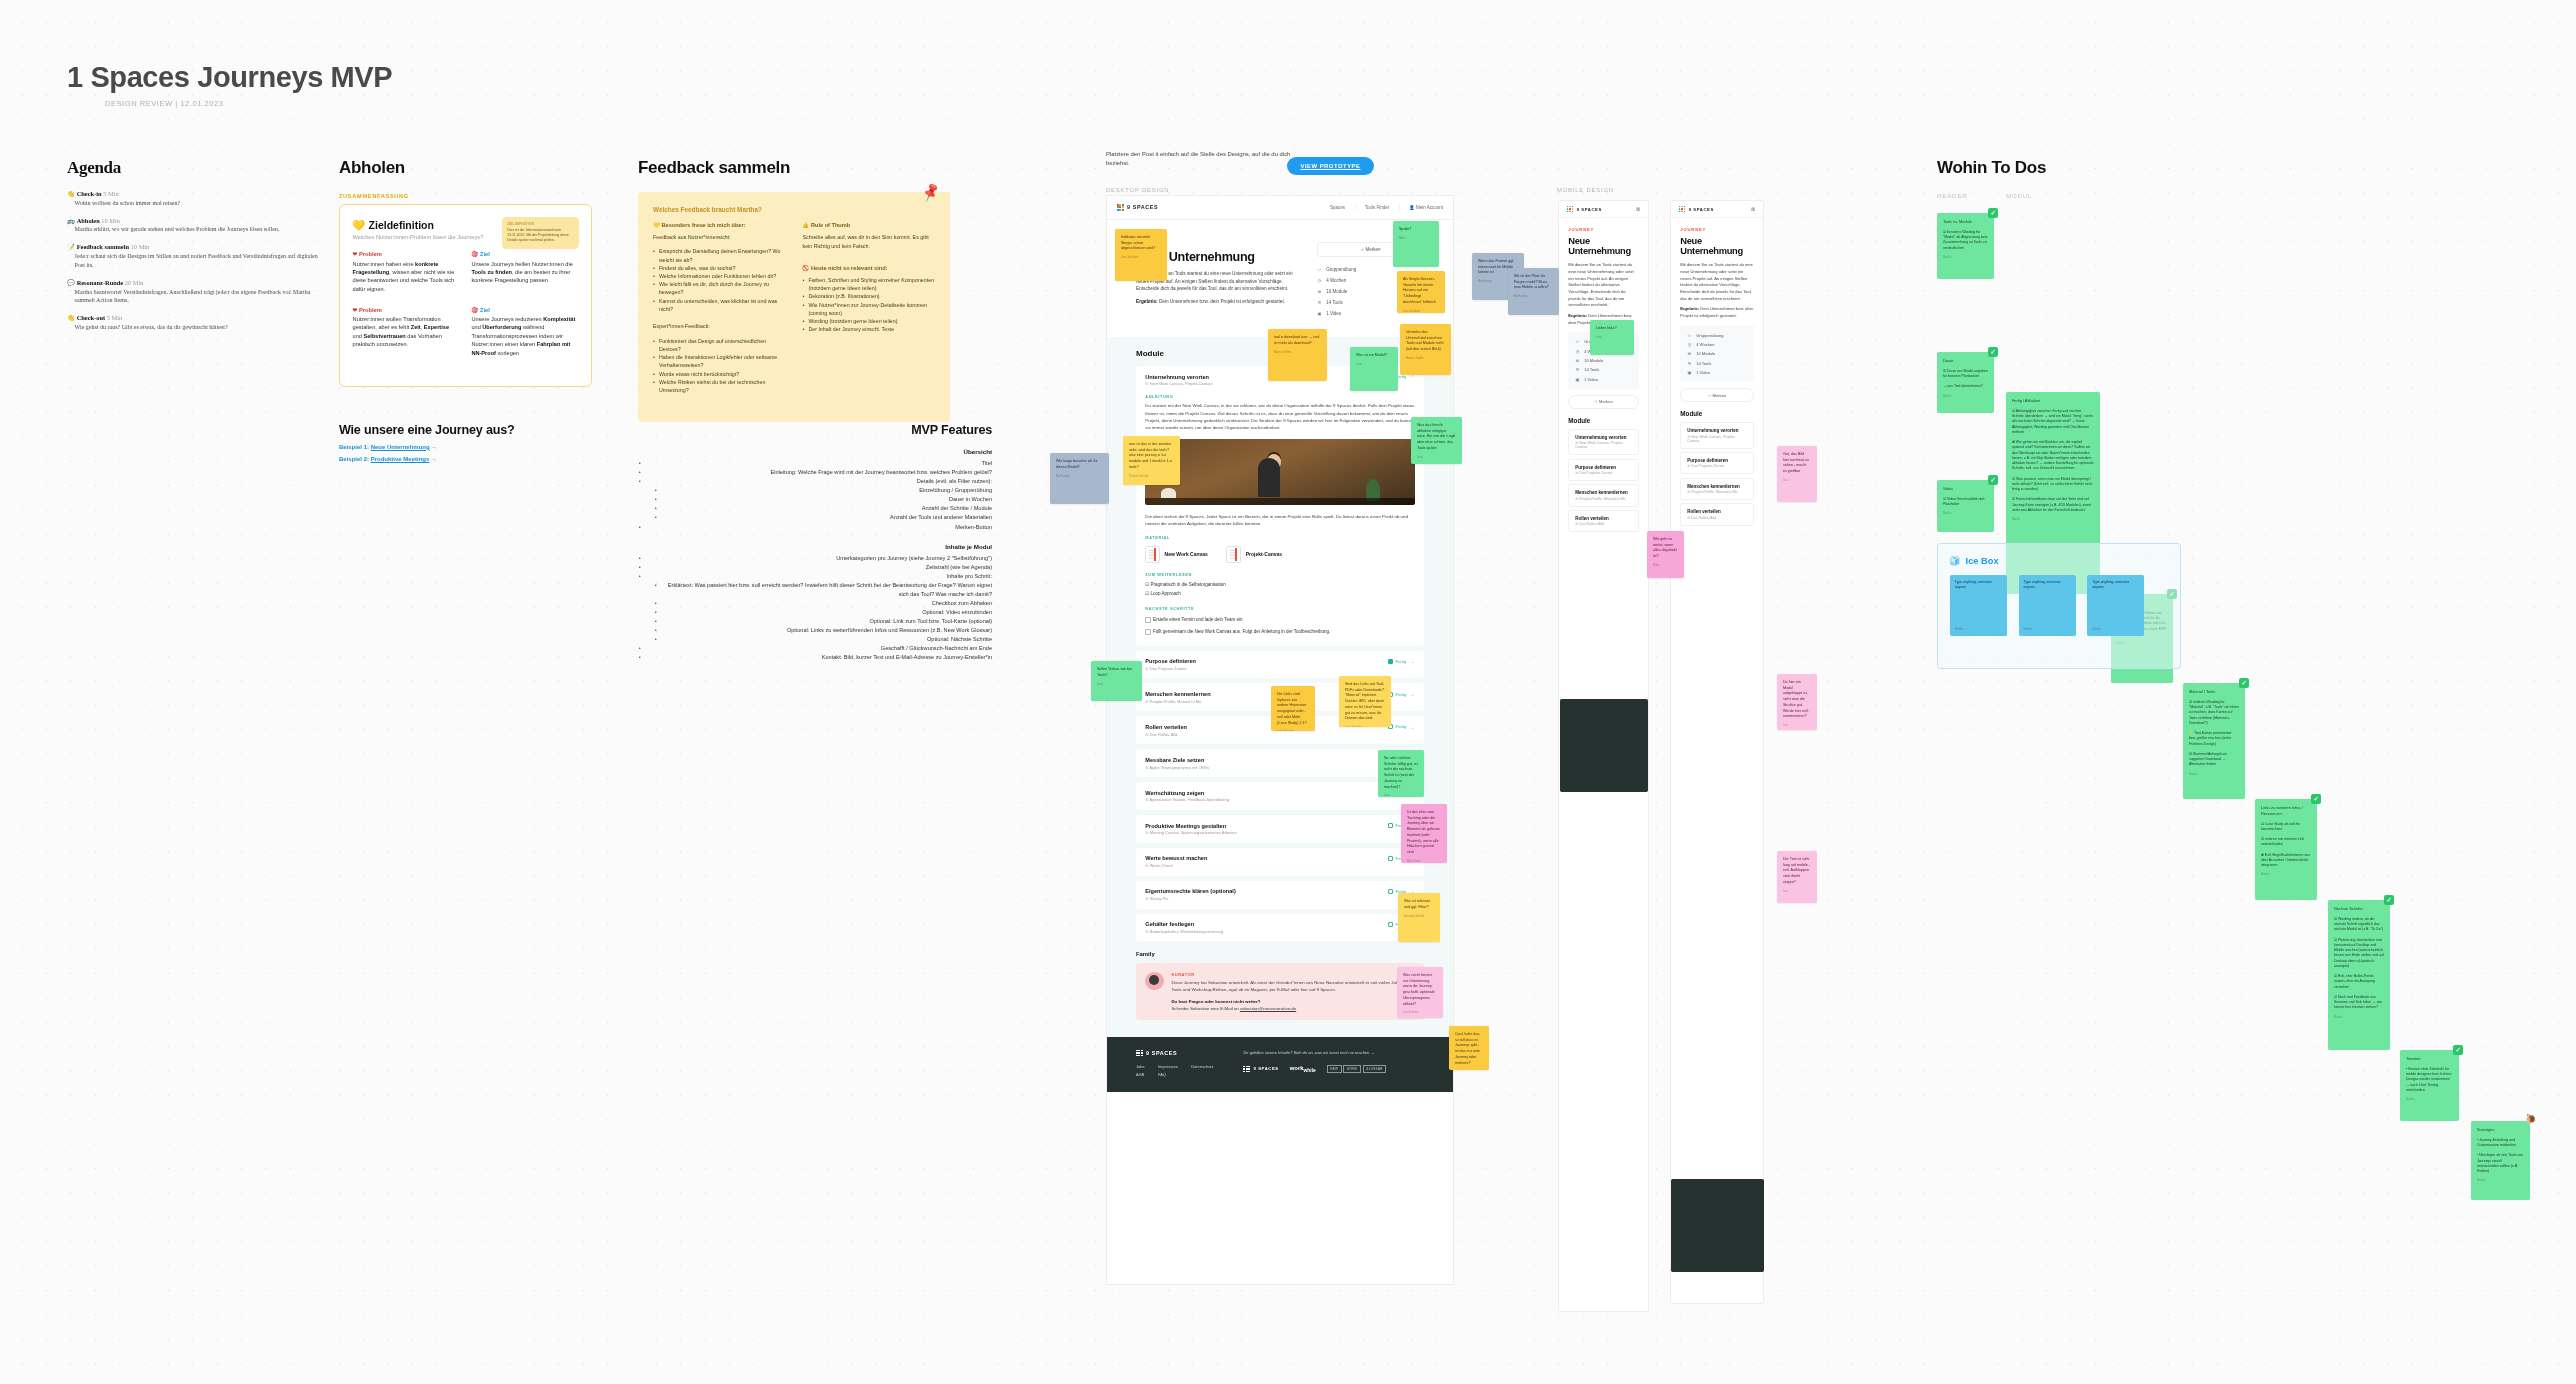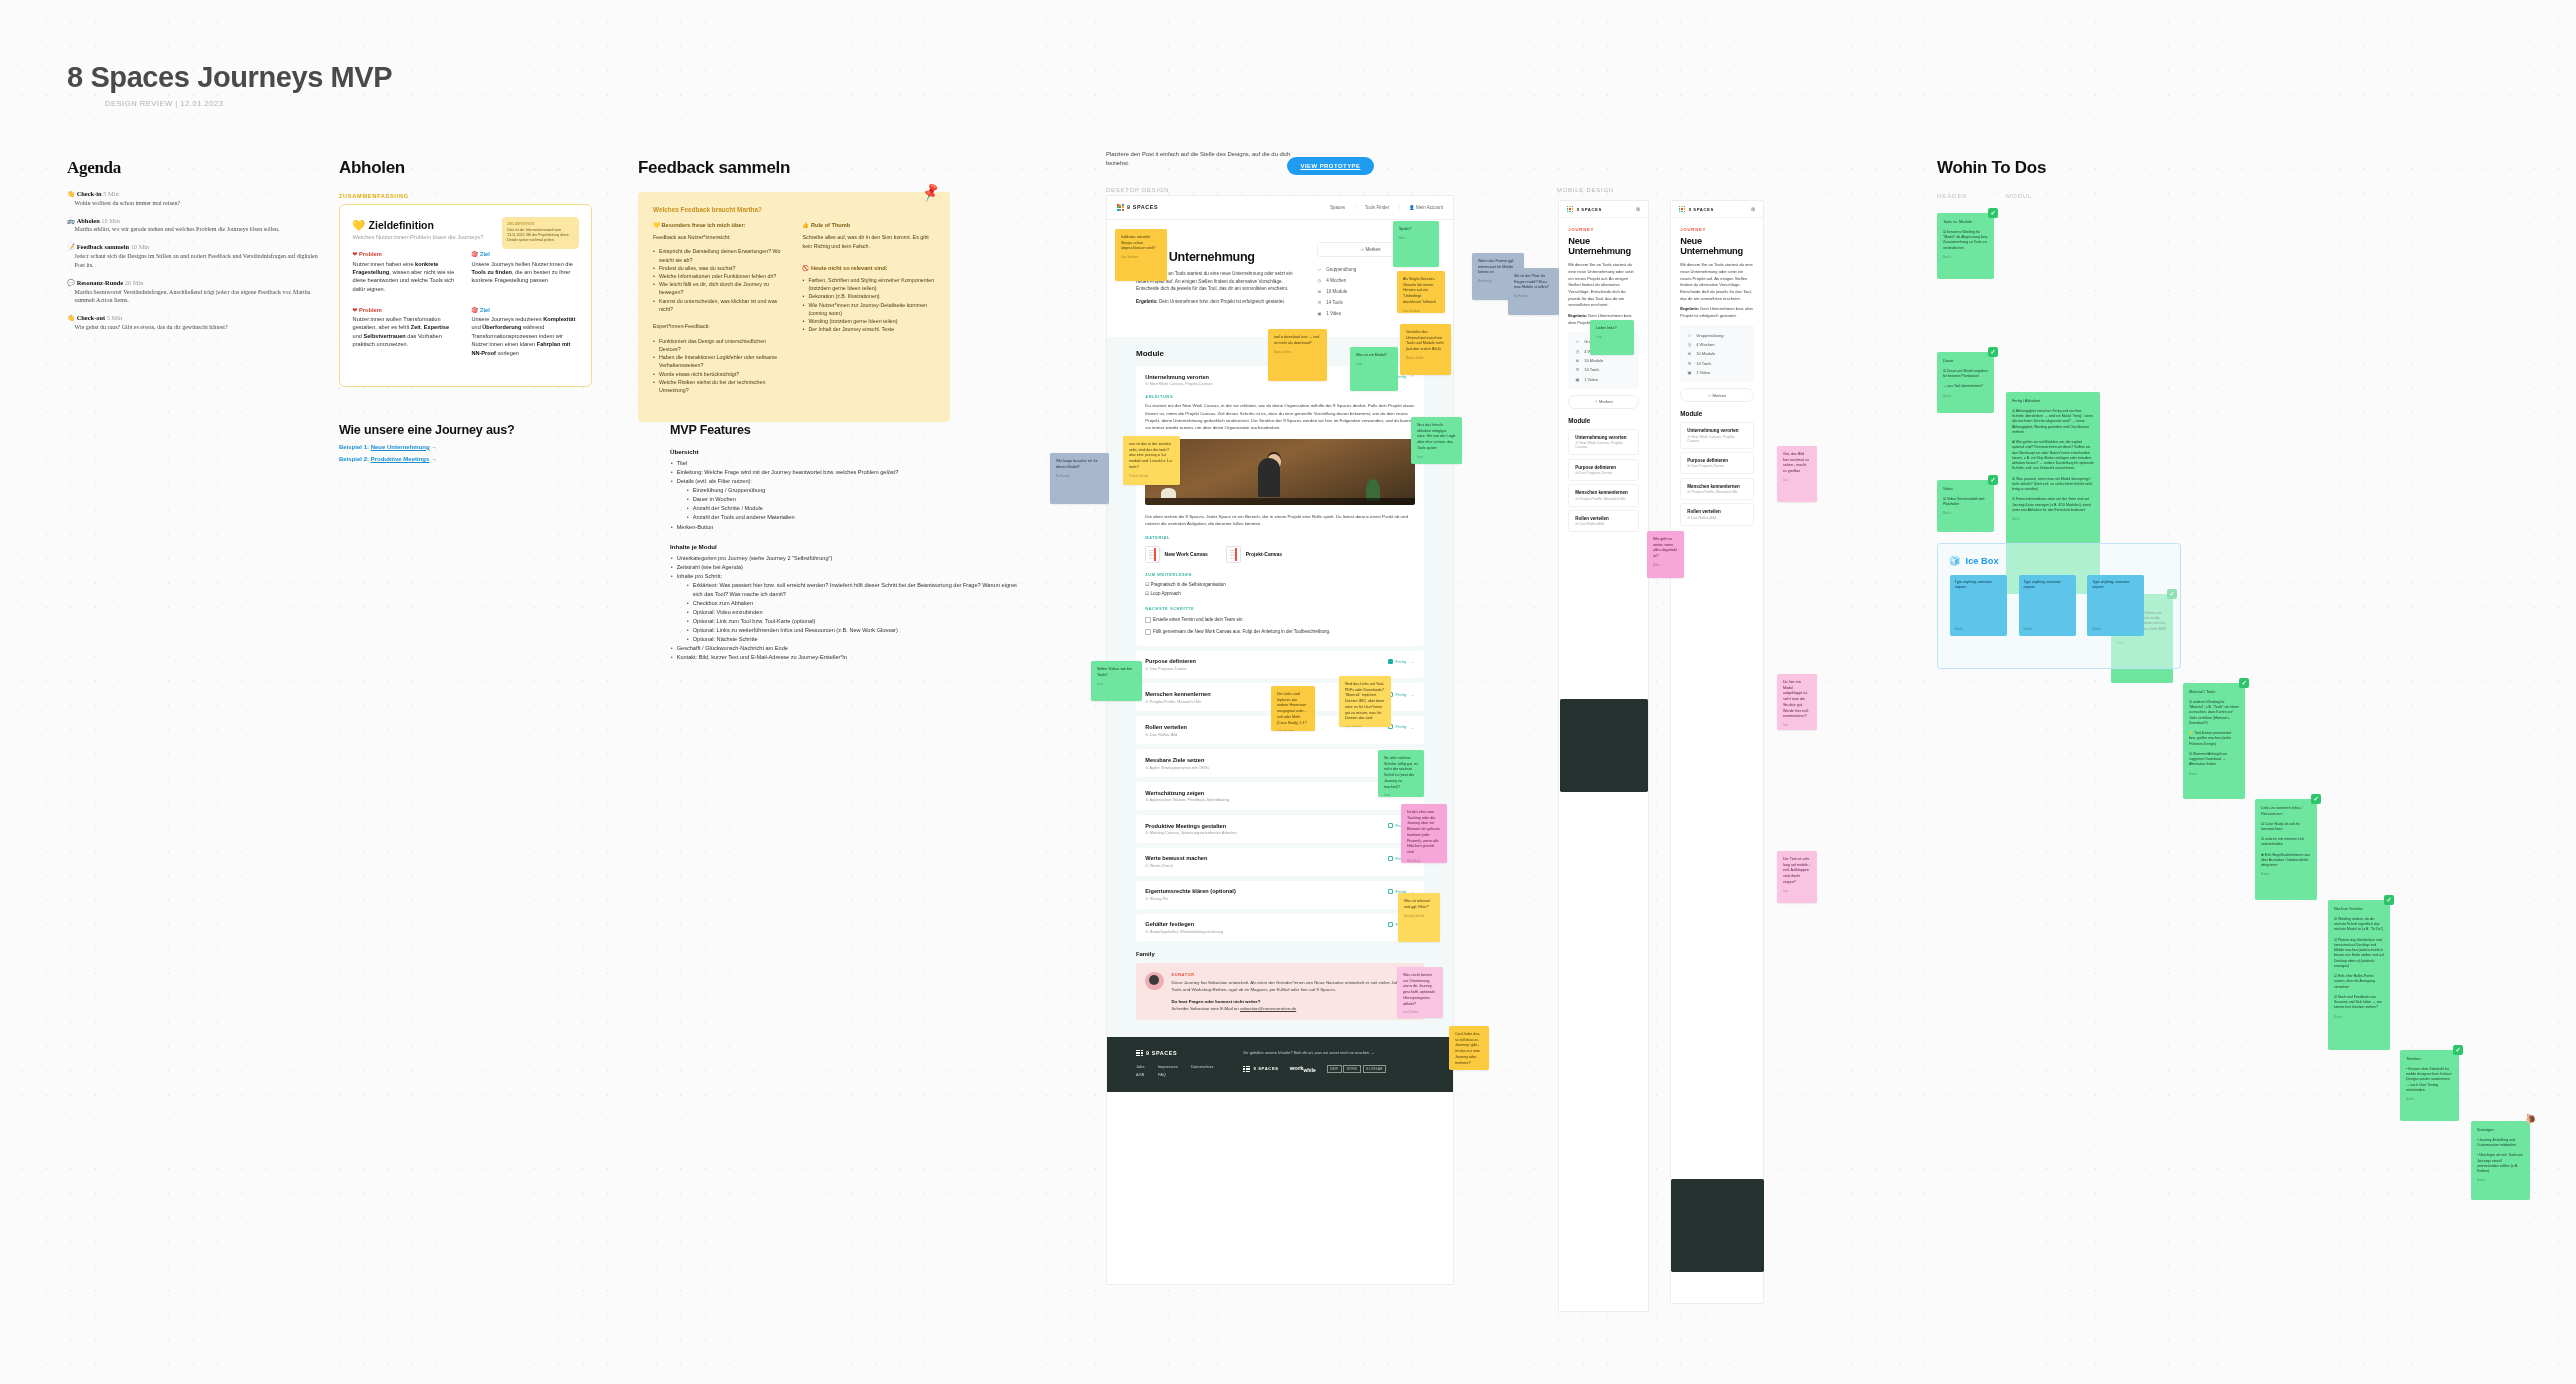--- a/index.html
+++ b/index.html
@@ -89,21 +89,21 @@
   .fb-q { font-size: 6.4px; font-weight: bold; color: #c78f1b; margin-bottom: 9.3px; }
   .fb-cols { display: flex; gap: 17px; }
   .fb-col { flex: 1; }
   .fb-h { font-size: 5.6px; font-weight: bold; color: #7a5c10; margin-bottom: 5px; }
   .fb-p { font-size: 5.3px; color: #4a3c16; line-height: 1.6; margin-bottom: 5.9px; }
   .fb-ul { list-style: none; margin: 0 0 9.3px 0; }
   .fb-ul li { font-size: 5.3px; color: #4a3c16; line-height: 1.55; padding-left: 5.9px; position: relative; }
   .fb-ul li:before { content: "•"; position: absolute; left: 0; }
 
   
-  .mvp { left: 670px; top: 423px; width: 354px; }
+  .mvp { left: 638px; top: 423px; width: 354px; text-align: right; }
   .mvp-h3 { font-size: 6.2px; font-weight: bold; color: #111; margin-top: 11px; margin-bottom: 4.2px; }
   .mvp-ul { list-style: none; }
   .mvp-ul li { font-size: 5.6px; color: #333; line-height: 1.62; padding-left: 6.7px; position: relative; }
   .mvp-ul li:before { content: "•"; position: absolute; left: 0.8px; color: #555; }
   .mvp-ul ul { list-style: none; margin-left: 9.3px; }
 
   
   .proto-hint { left: 1106px; top: 150px; width: 194px; font-size: 5.9px; color: #444; line-height: 1.5; }
   .proto-btn {
     left: 1287px; top: 157px; background: #1f9cf0; color: #fff;
@@ -245,21 +245,21 @@
   .ice-h { font-size: 9.3px; font-weight: bold; color:#1f9cf0; display:flex; align-items:center; gap:4.2px;}
   .ice-cards { display:flex; gap: 11.8px; margin-top: 9.3px;}
   .ice-card { width: 57px; height: 61px; background:#5ec5ea; border-radius:1.7px; padding:5px; font-size:3.4px; color:#0e394b; line-height:1.5; position:relative;}
   .ice-card .auth{position:absolute; bottom:4.2px; left:5px; font-size:2.7px; color:rgba(0,0,0,.35);}
 </style>
 </head>
 <body>
 
 <div class="board">
 
-  <div class="abs page-title">8 Spaces Journeys MVP</div>
+  <div class="abs page-title">1 Spaces Journeys MVP</div>
   <div class="abs page-sub">DESIGN REVIEW  |  12.01.2023</div>
 
   <div class="abs agenda">
     <div class="sec-h">Agenda</div>
     <div id="agenda-list" style="margin-top:11.8px;">
         <div class="agenda-item">
     <div class="ag-line"><span class="ag-ico">👋</span><span class="ag-ttl">Check-in</span> <span class="ag-min">5 Min</span></div>
     <div class="ag-desc">Wohin wolltest du schon immer mal reisen?</div>
   </div>
         <div class="agenda-item">

